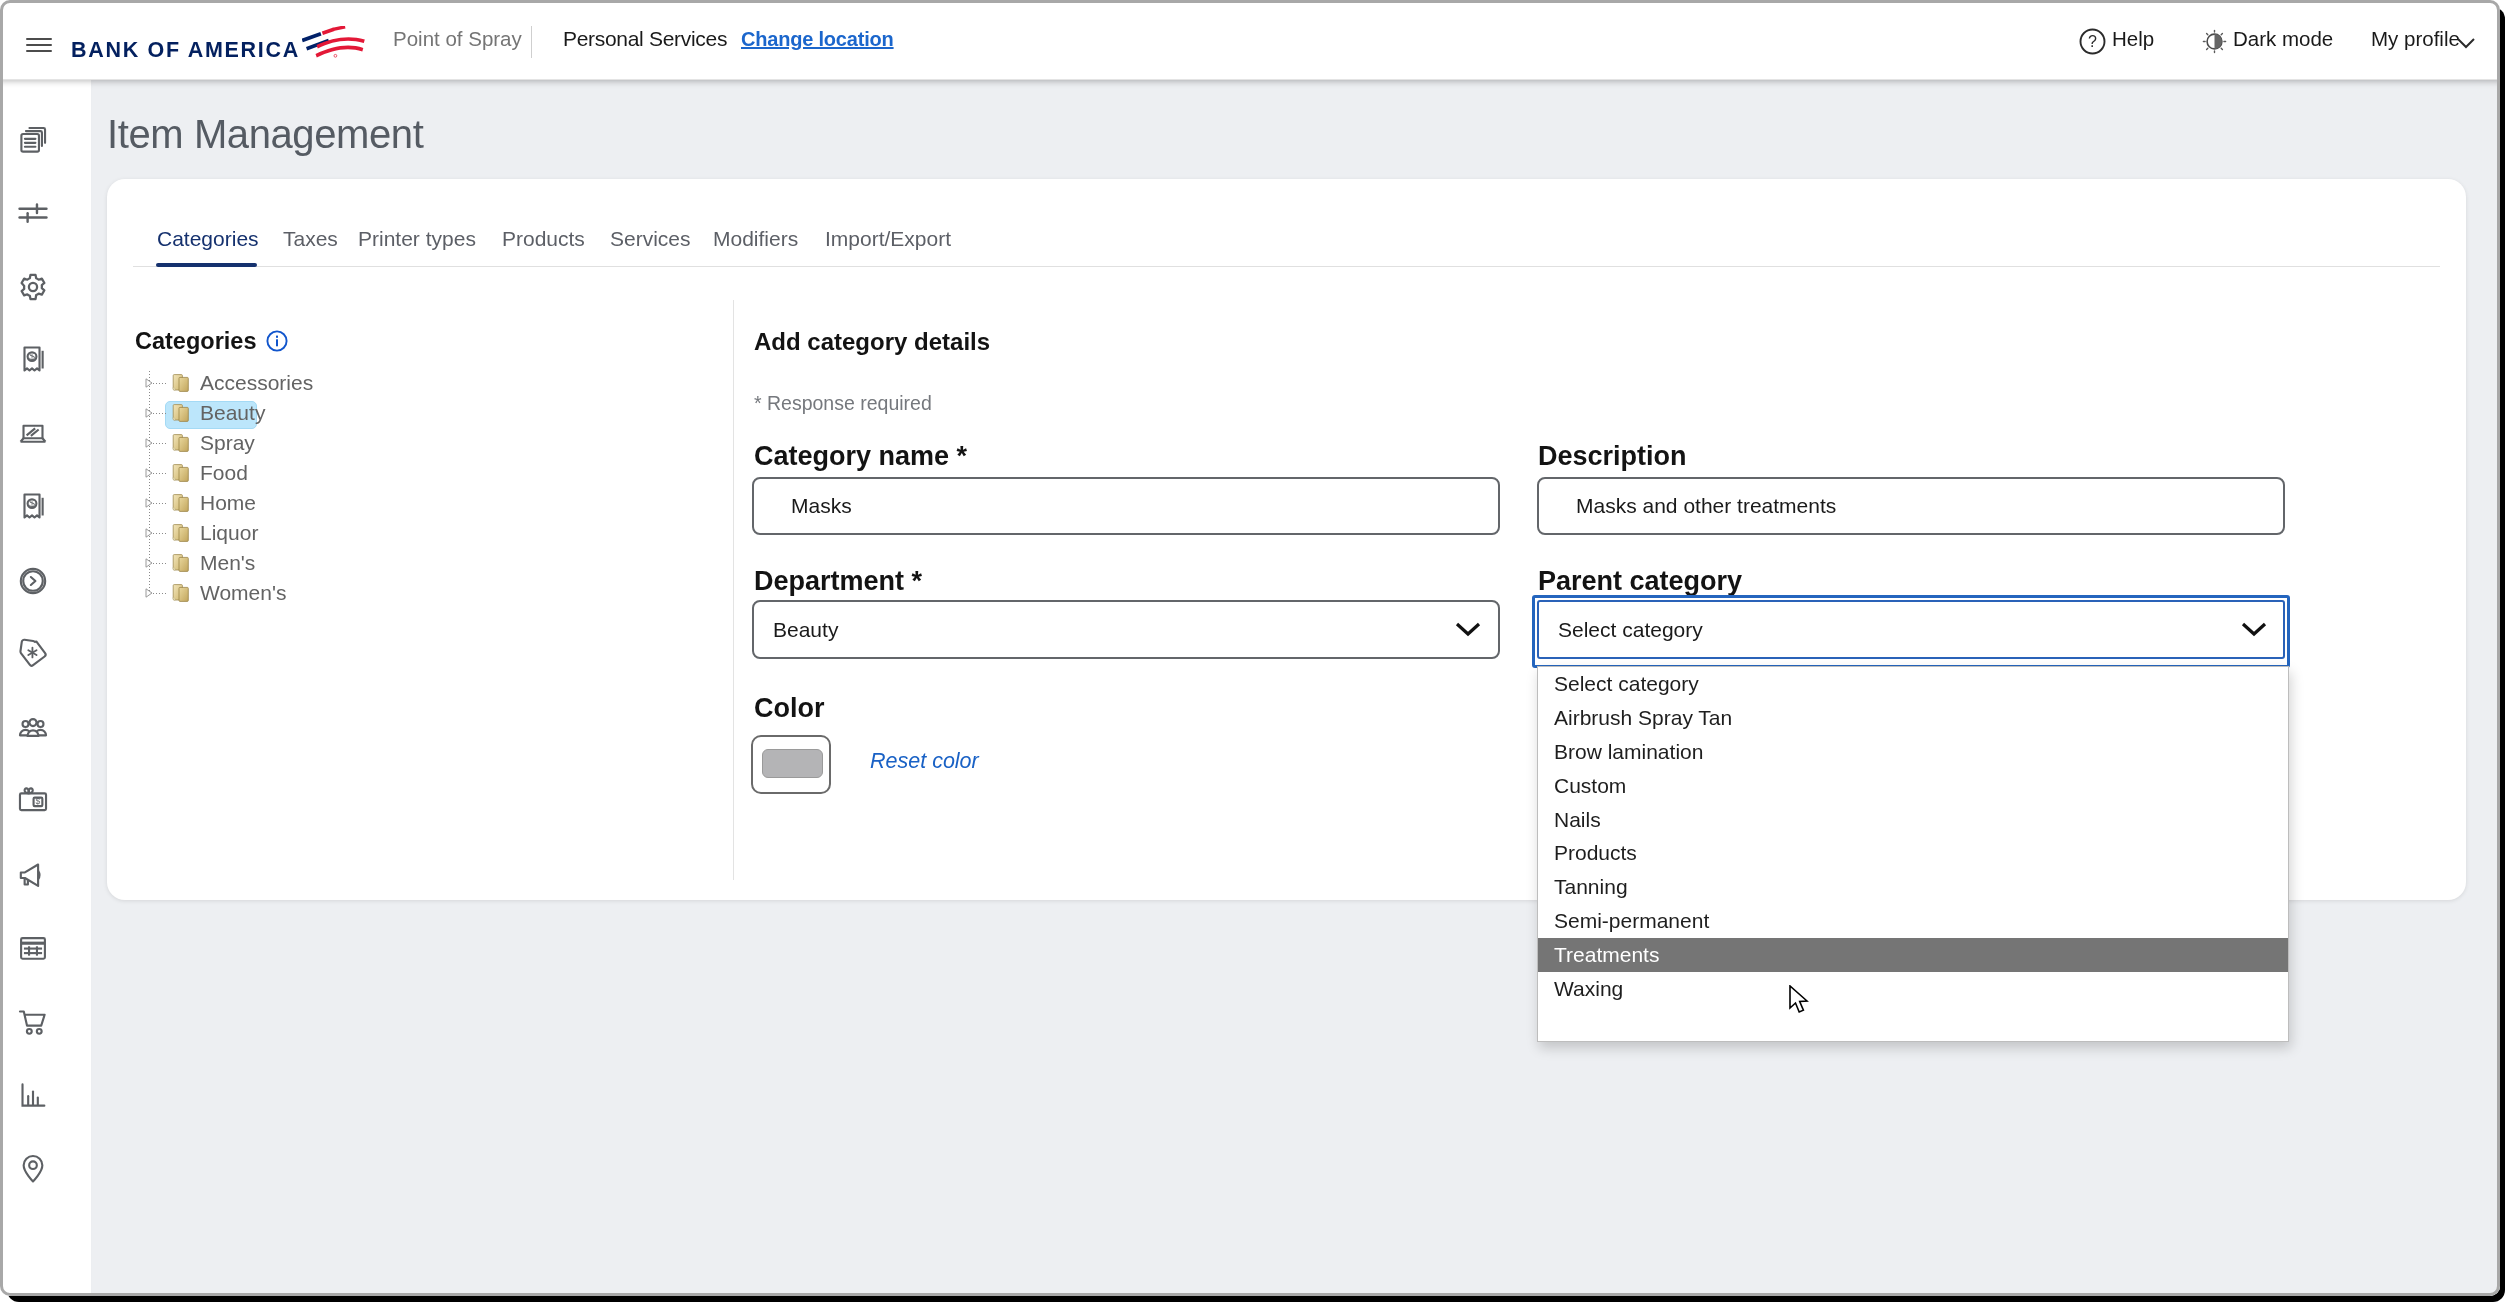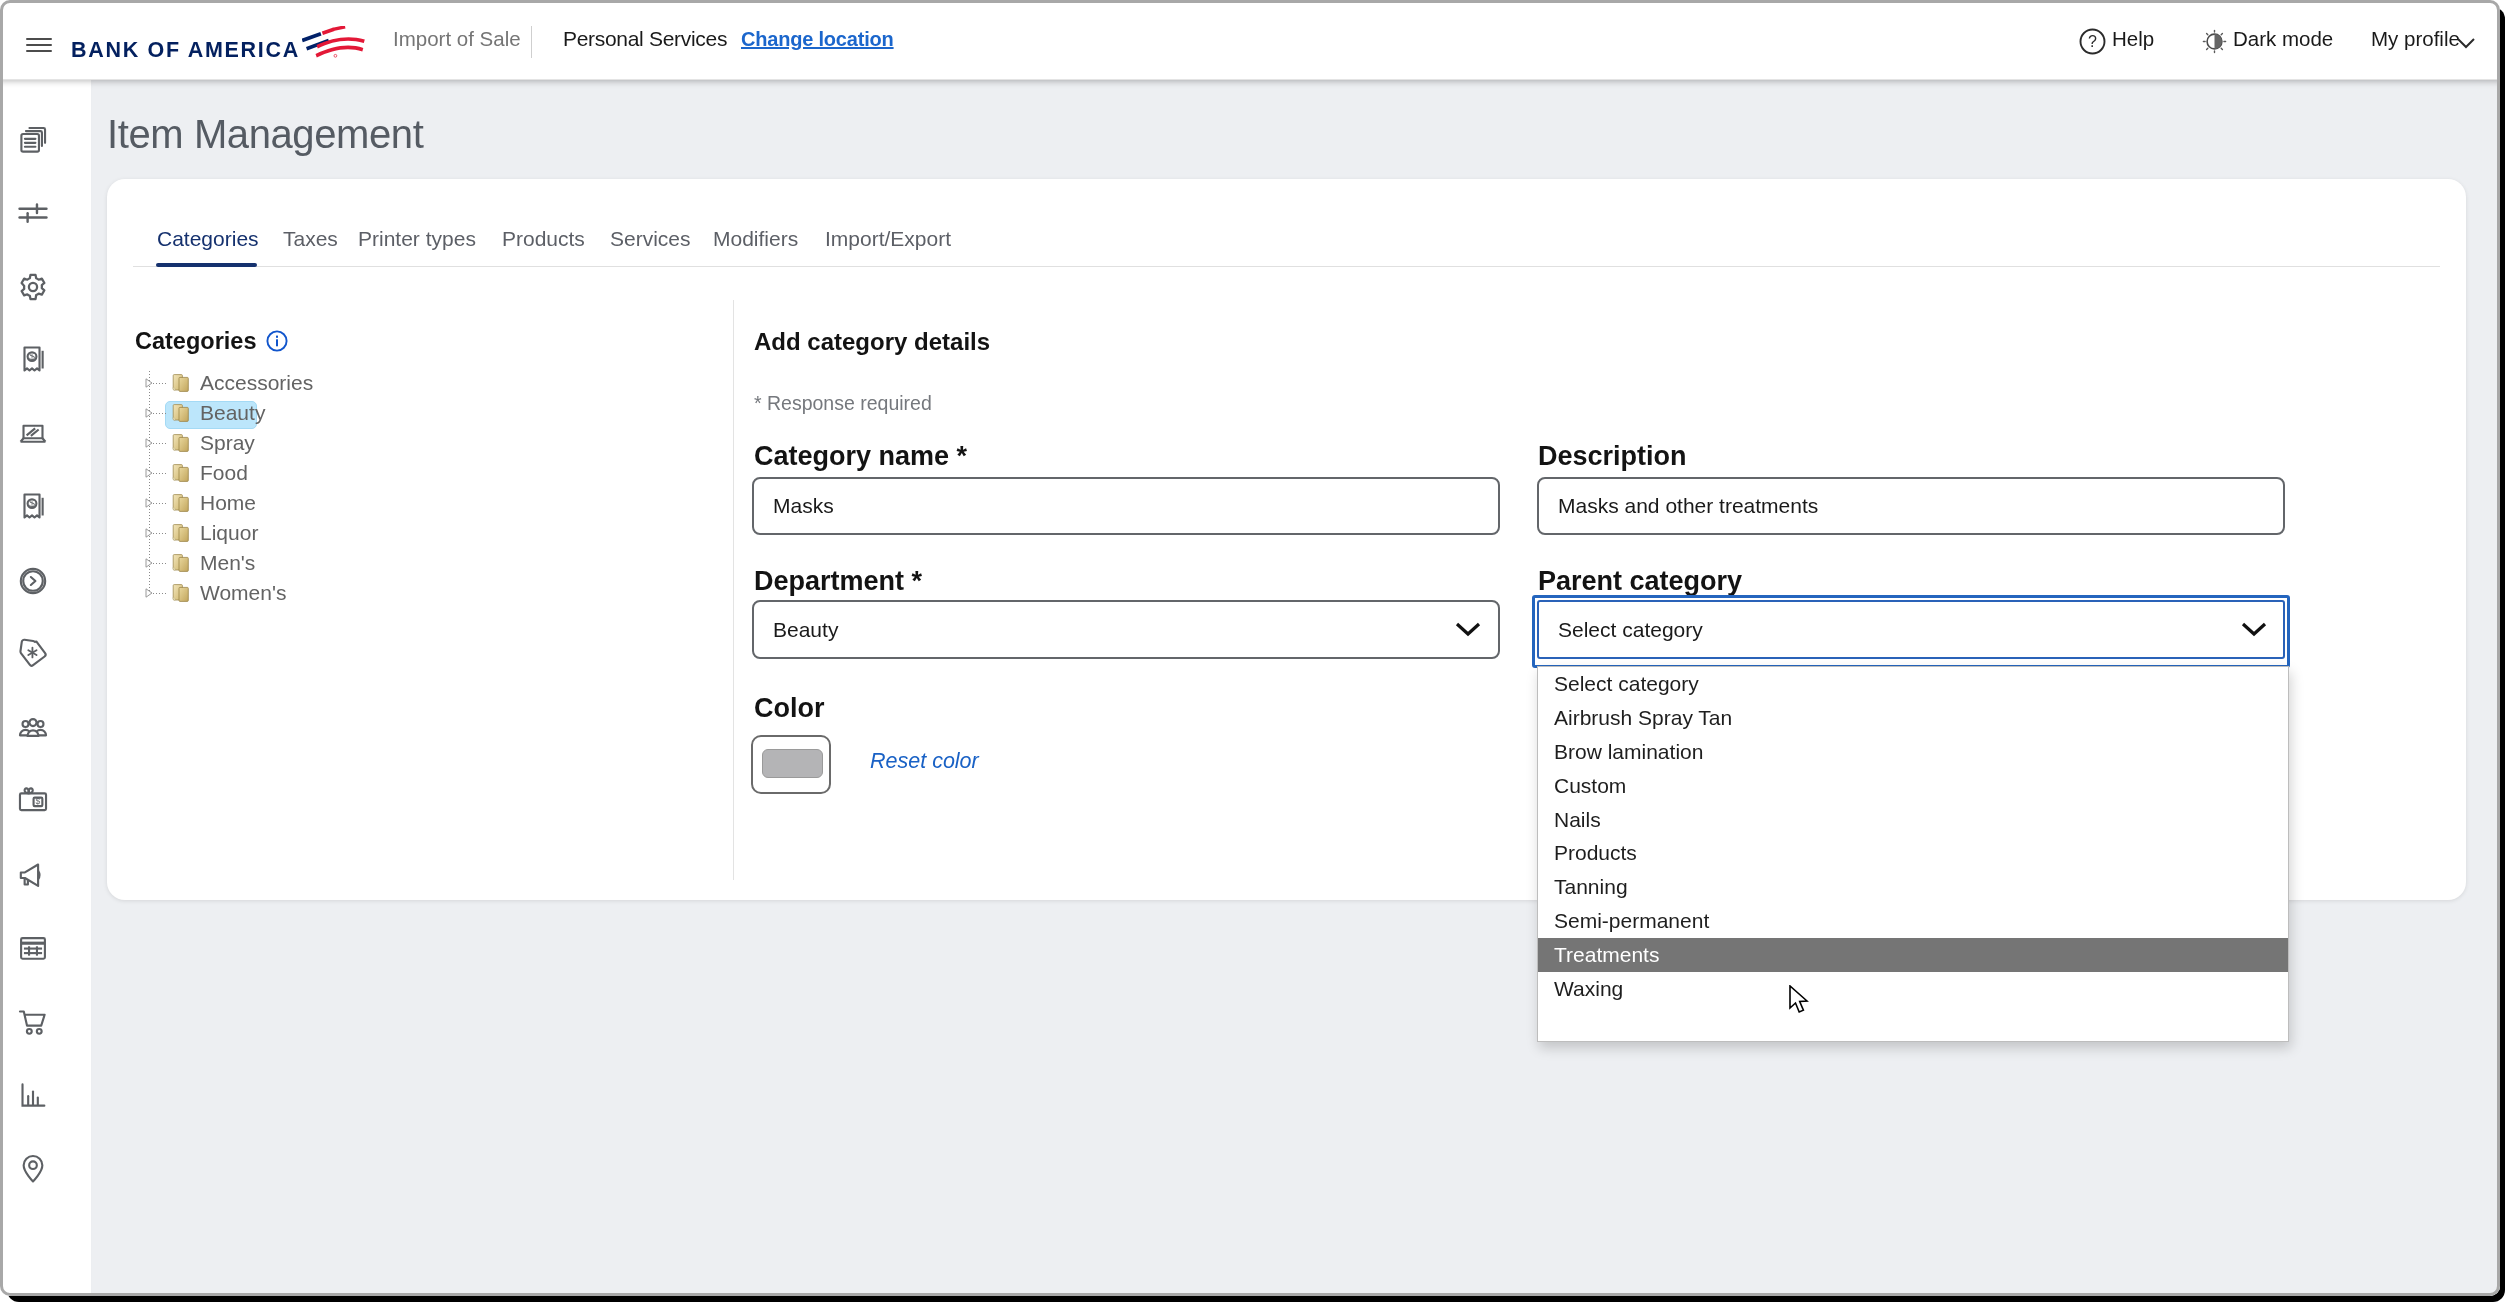--- a/index.html
+++ b/index.html
@@ -40,21 +40,21 @@
 .trow { position:absolute; left:93px; font-size:21px; color:#636363;text-align:right; }
 .beauty-hl { position:absolute; left:58px; top:222px; width:92px; height:28px; background:#bce6fb; border:1px solid #a4daf5; border-radius:5px; }
 .vdots { position:absolute; left:42px; top:192px; width:1px; height:222px; background-image:repeating-linear-gradient(to bottom,#8a8a8a 0,#8a8a8a 1px,transparent 1px,transparent 3px); }
 .hdots { position:absolute; left:43px; width:18px; height:1px; background-image:repeating-linear-gradient(to right,#8a8a8a 0,#8a8a8a 1px,transparent 1px,transparent 3px); }
 .folder { position:absolute; width:20px; height:20px; }
 .expander { position:absolute; left:38px; width:8px; height:10px; }
 
 .f-h { position:absolute; left:647px; top:149px; font-size:24px; font-weight:700; color:#131313; }
 .f-req { position:absolute; left:647px; top:213px; font-size:19.5px; color:#75787d; }
 .flabel { position:absolute; font-size:27px; font-weight:700; color:#131313; }
-.finput { position:absolute; height:58px; width:748px; border:2px solid #63666a; border-radius:8px; background:#fff; font-size:21px; color:#1a1a1a; display:flex; align-items:center; padding-left:19px; }
+.finput { position:absolute; height:58px; width:748px; border:2px solid #63666a; border-radius:8px; background:#fff; font-size:21px; color:#1a1a1a; display:flex; align-items:center; padding-left:37px; }
 .fsel { position:absolute; height:59px; width:748px; border:2px solid #63666a; border-radius:8px; background:#fff; font-size:21px; color:#1a1a1a; display:flex; align-items:center; padding-left:19px; }
 .chev { position:absolute; width:30px; height:16px; }
 .focusring { position:absolute; left:1425px; top:416px; width:758px; height:73px; border:3px solid #2465be; border-radius:3px; }
 .swatch { position:absolute; left:644px; top:556px; width:80px; height:59px; border:2px solid #6a6a6a; border-radius:10px; background:#fff; }
 .swatch-in { position:absolute; left:9px; top:12px; width:61px; height:29px; background:#b4b4b6; border:1px solid #9a9a9a; border-radius:6px; }
 .reset { position:absolute; left:763px; top:570px; font-size:21.5px; color:#1961c5;font-style:italic; }
 
 .popup { position:absolute; left:1537px; top:666px; width:752px; height:376px; background:#fff; border:1px solid #bdbdbd; box-shadow:2px 6px 12px rgba(0,0,0,.18); z-index:20; }
 .popup div { height:33.9px; display:flex; align-items:center; padding-left:16px; font-size:21px; color:#1e1e1e; }
 .popup div.hl { background:#757575; color:#fff; }
@@ -206,21 +206,21 @@
     <div class="logotext">BANK OF AMERICA</div>
     <svg class="hicon" style="left:302px;top:26px;" width="64" height="34" viewBox="0 0 64 34">
       <path d="M0.8 16.2 L19.5 9.6 L18.3 6.1 L-0.4 12.7 Z" fill="#012169"></path>
       <path d="M5.2 24.6 L27.3 16.3 L26.1 12.8 L4 21.1 Z" fill="#012169"></path>
       <path d="M21 9 L32.5 4.9 L31.3 1.5 L19.8 5.6 Z" fill="#e31837"></path>
       <path d="M31.5 4.9 L43.5 2.4 L42.8 -0.8 L30.7 1.7 Z" fill="#e31837"></path>
       <path d="M15.8 22.6 C30 15.5 45 12.5 61.8 17 L62.8 13.4 C45.5 8.8 30 12 14.5 19 Z" fill="#e31837"></path>
       <path d="M14.8 31.4 C30 24 46 20.5 60.3 25.6 L61.3 22 C46 16.8 30 20.4 13.5 27.9 Z" fill="#e31837"></path>
       <circle cx="33.4" cy="29.8" r="1.4" fill="none" stroke="#e31837" stroke-width=".7"></circle>
     </svg>
-    <div class="pos">Import of Sale</div>
+    <div class="pos">Point of Spray</div>
     <div class="hdiv"></div>
     <div class="pserv">Personal Services</div>
     <div class="chloc">Change location</div>
     <svg class="hicon" style="left:2079px;top:28px;" width="27" height="27" viewBox="0 0 27 27">
         <circle cx="13.5" cy="13.5" r="12" fill="none" stroke="#2b2b2b" stroke-width="1.9"></circle>
         <text x="13.5" y="19" font-size="16" font-family="Liberation Sans" fill="#2b2b2b" text-anchor="middle">?</text>
       </svg>
     <div class="help-t">Help</div>
     <svg class="hicon" style="left:2202px;top:29px;" width="25" height="25" viewBox="0 0 25 25">
       <circle cx="12.5" cy="12.5" r="7.4" fill="none" stroke="#4a4a4a" stroke-width="1.6"></circle>

